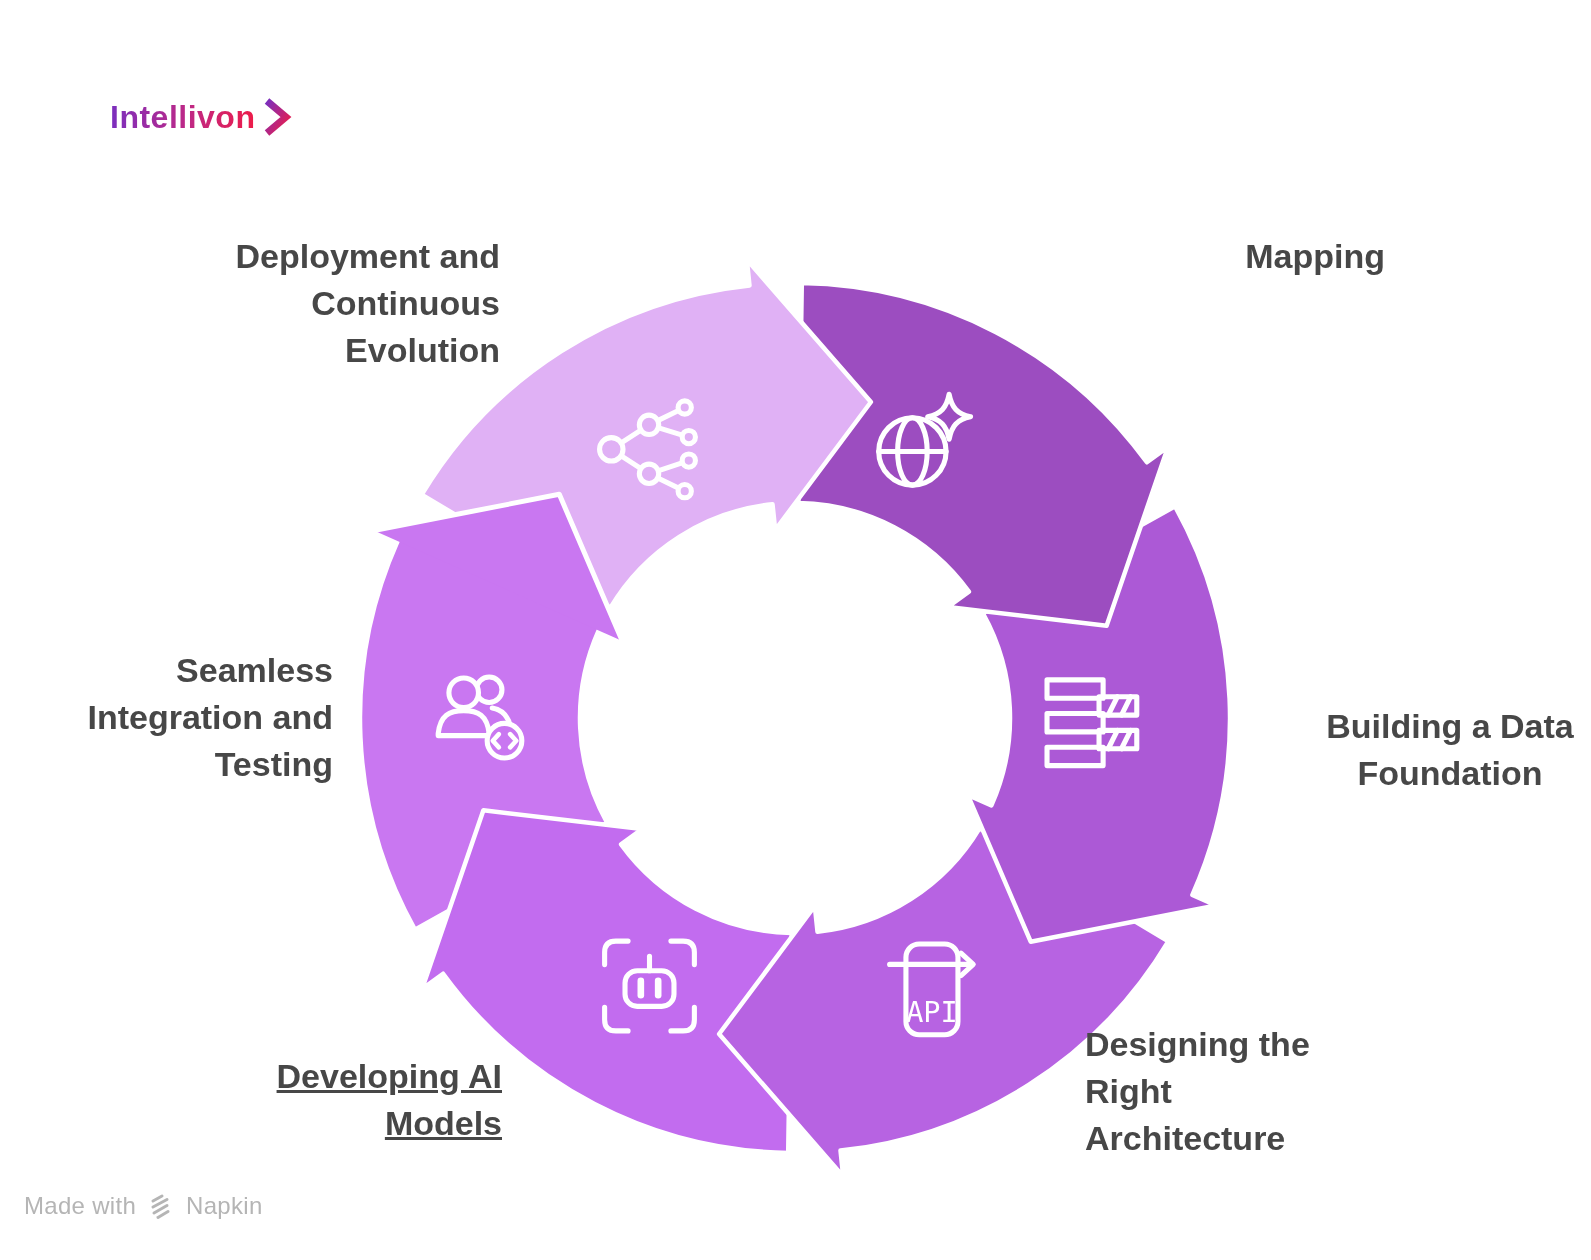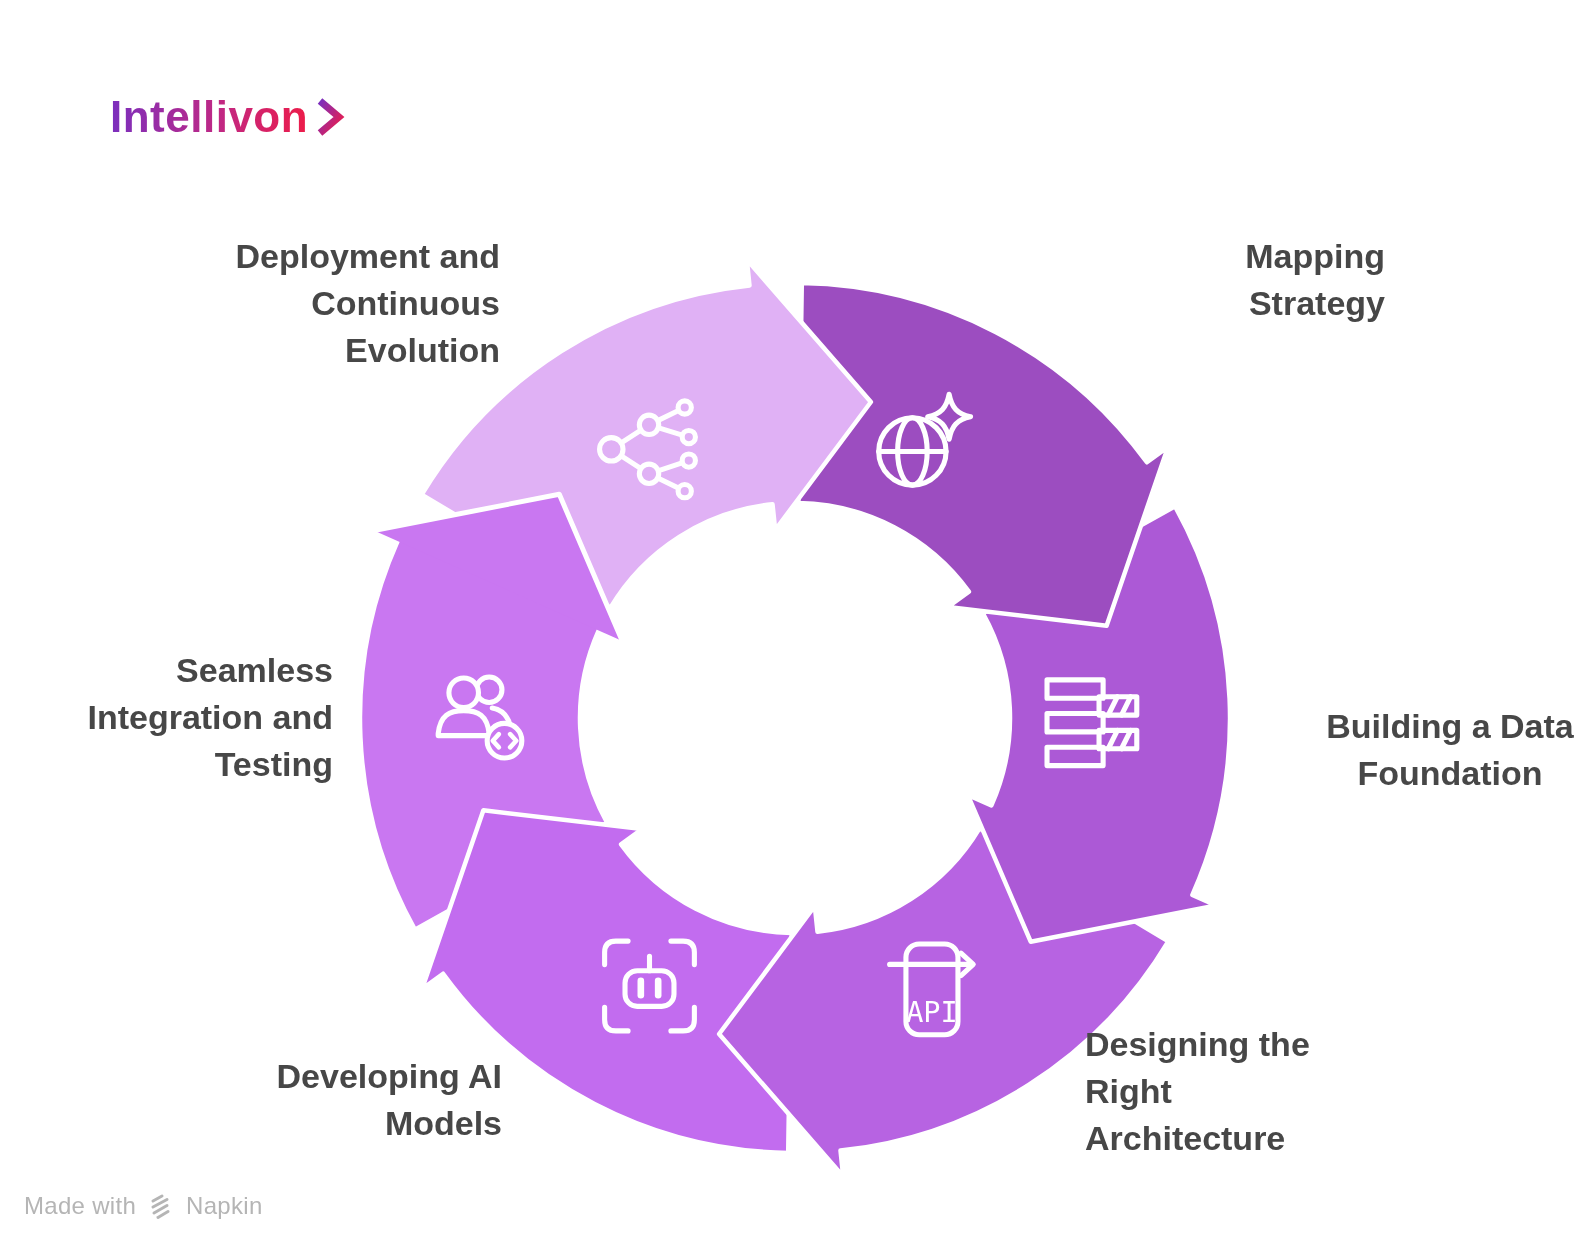--- a/index.html
+++ b/index.html
@@ -3,21 +3,21 @@
 <meta charset="utf-8">
 <style>
   html,body{margin:0;padding:0;background:#fff;}
   .canvas{
     position:relative;width:1591px;height:1260px;background:#ffffff;overflow:hidden;
     font-family:"Liberation Sans",sans-serif;
   }
   
   .logo{position:absolute;left:110px;top:92px;display:flex;align-items:center;gap:4px;}
   .logo-text{
-    font-size:44px;font-weight:bold;letter-spacing:.5px;
+    font-size:32px;font-weight:bold;letter-spacing:.5px;
     background:linear-gradient(90deg,#7B2FBE 0%,#C02884 55%,#ED1C49 100%);
     -webkit-background-clip:text;background-clip:text;
     color:transparent;-webkit-text-fill-color:transparent;
   }
   
   #ring{position:absolute;left:0;top:0;}
   .st{fill:none;stroke:#fff;stroke-width:5;stroke-linecap:round;stroke-linejoin:round;}
   .stf{stroke:#fff;stroke-width:5;stroke-linejoin:round;stroke-linecap:round;}
   .ste{fill:none;stroke:#fff;stroke-width:6.5;stroke-linecap:round;}
   .stc{fill:none;stroke:#fff;stroke-width:4.5;stroke-linecap:round;stroke-linejoin:round;}
@@ -110,35 +110,34 @@
       <circle cx="51" cy="76" r="9.5" fill="#E0B1F5" class="stf"></circle>
       <circle cx="86" cy="11" r="6.5" fill="#E0B1F5" class="stf"></circle>
       <circle cx="90" cy="40" r="6.5" fill="#E0B1F5" class="stf"></circle>
       <circle cx="90" cy="63" r="6.5" fill="#E0B1F5" class="stf"></circle>
       <circle cx="86" cy="93" r="6.5" fill="#E0B1F5" class="stf"></circle>
       </g>
     </svg>
 
   <div class="seg-label" style="left:1085px;top:233px;width:300px;text-align:right;">
     <span>Mapping</span>
-    <span>Strategy</span>
   </div>
 
   <div class="seg-label" style="left:1295px;top:703px;width:310px;text-align:center;">
     <span>Building a Data</span>
     <span>Foundation</span>
   </div>
 
   <div class="seg-label" style="left:1085px;top:1021px;width:310px;text-align:left;">
     <span>Designing the</span>
     <span>Right</span>
     <span>Architecture</span>
   </div>
 
-  <div class="seg-label" style="left:190px;top:1053px;width:312px;text-align:right;">
+  <div class="seg-label" style="left:190px;top:1053px;width:312px;text-align:right;text-decoration:underline;">
     <span>Developing AI</span>
     <span>Models</span>
   </div>
 
   <div class="seg-label" style="left:190px;top:233px;width:310px;text-align:right;">
     <span>Deployment and</span>
     <span>Continuous</span>
     <span>Evolution</span>
   </div>
 

